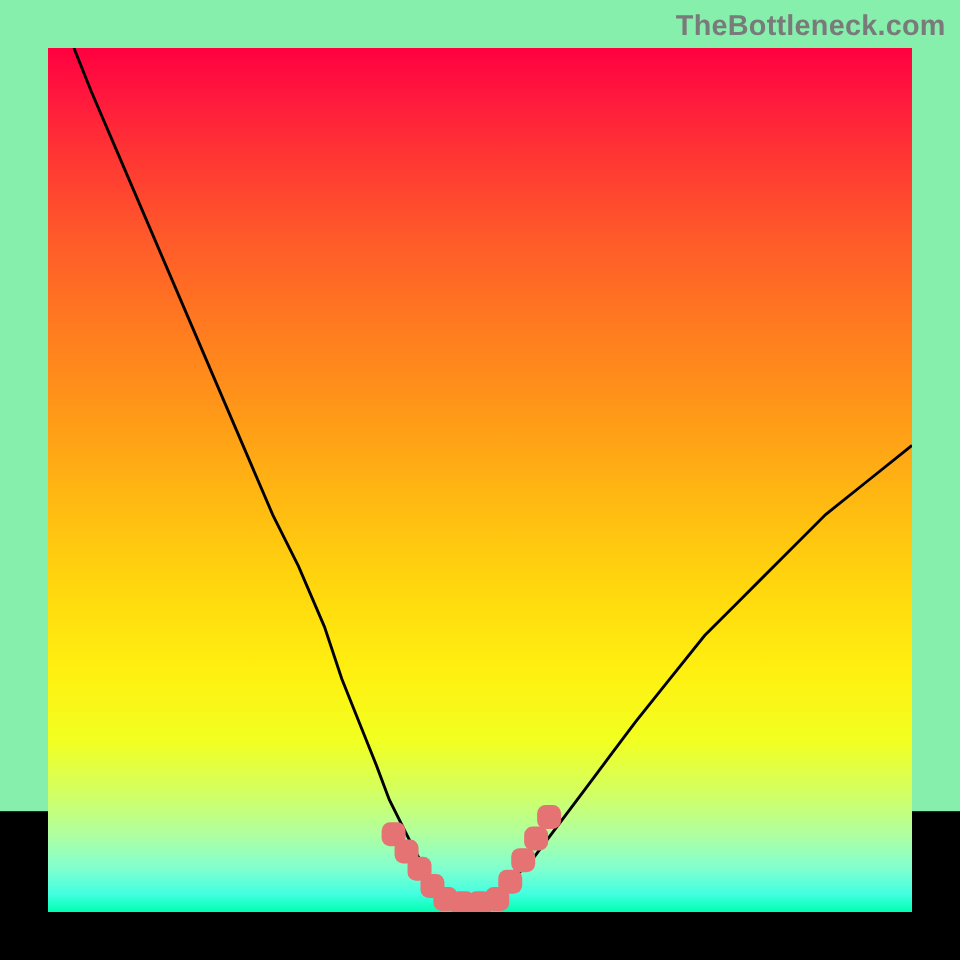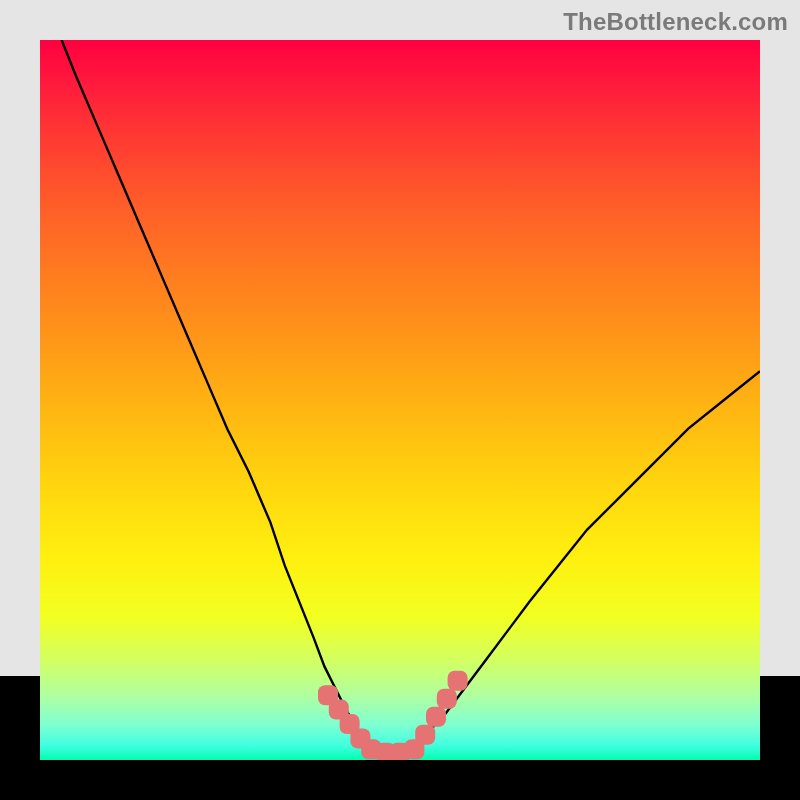--- a/index.html
+++ b/index.html
@@ -9,21 +9,21 @@
     height: 800px;
     background: #000;
     overflow: hidden;
   }
   .frame {
     position: absolute;
     left: 0;
     top: 0;
     width: 800px;
     height: 676px;
-    background: #e5e5e5;
+    background: #86efac;
   }
   .plot-area {
     position: absolute;
     left: 40px;
     top: 40px;
     width: 720px;
     height: 720px;
     background: linear-gradient(to bottom,
       #ff0040 0%,
       #ff1a3d 6%,

